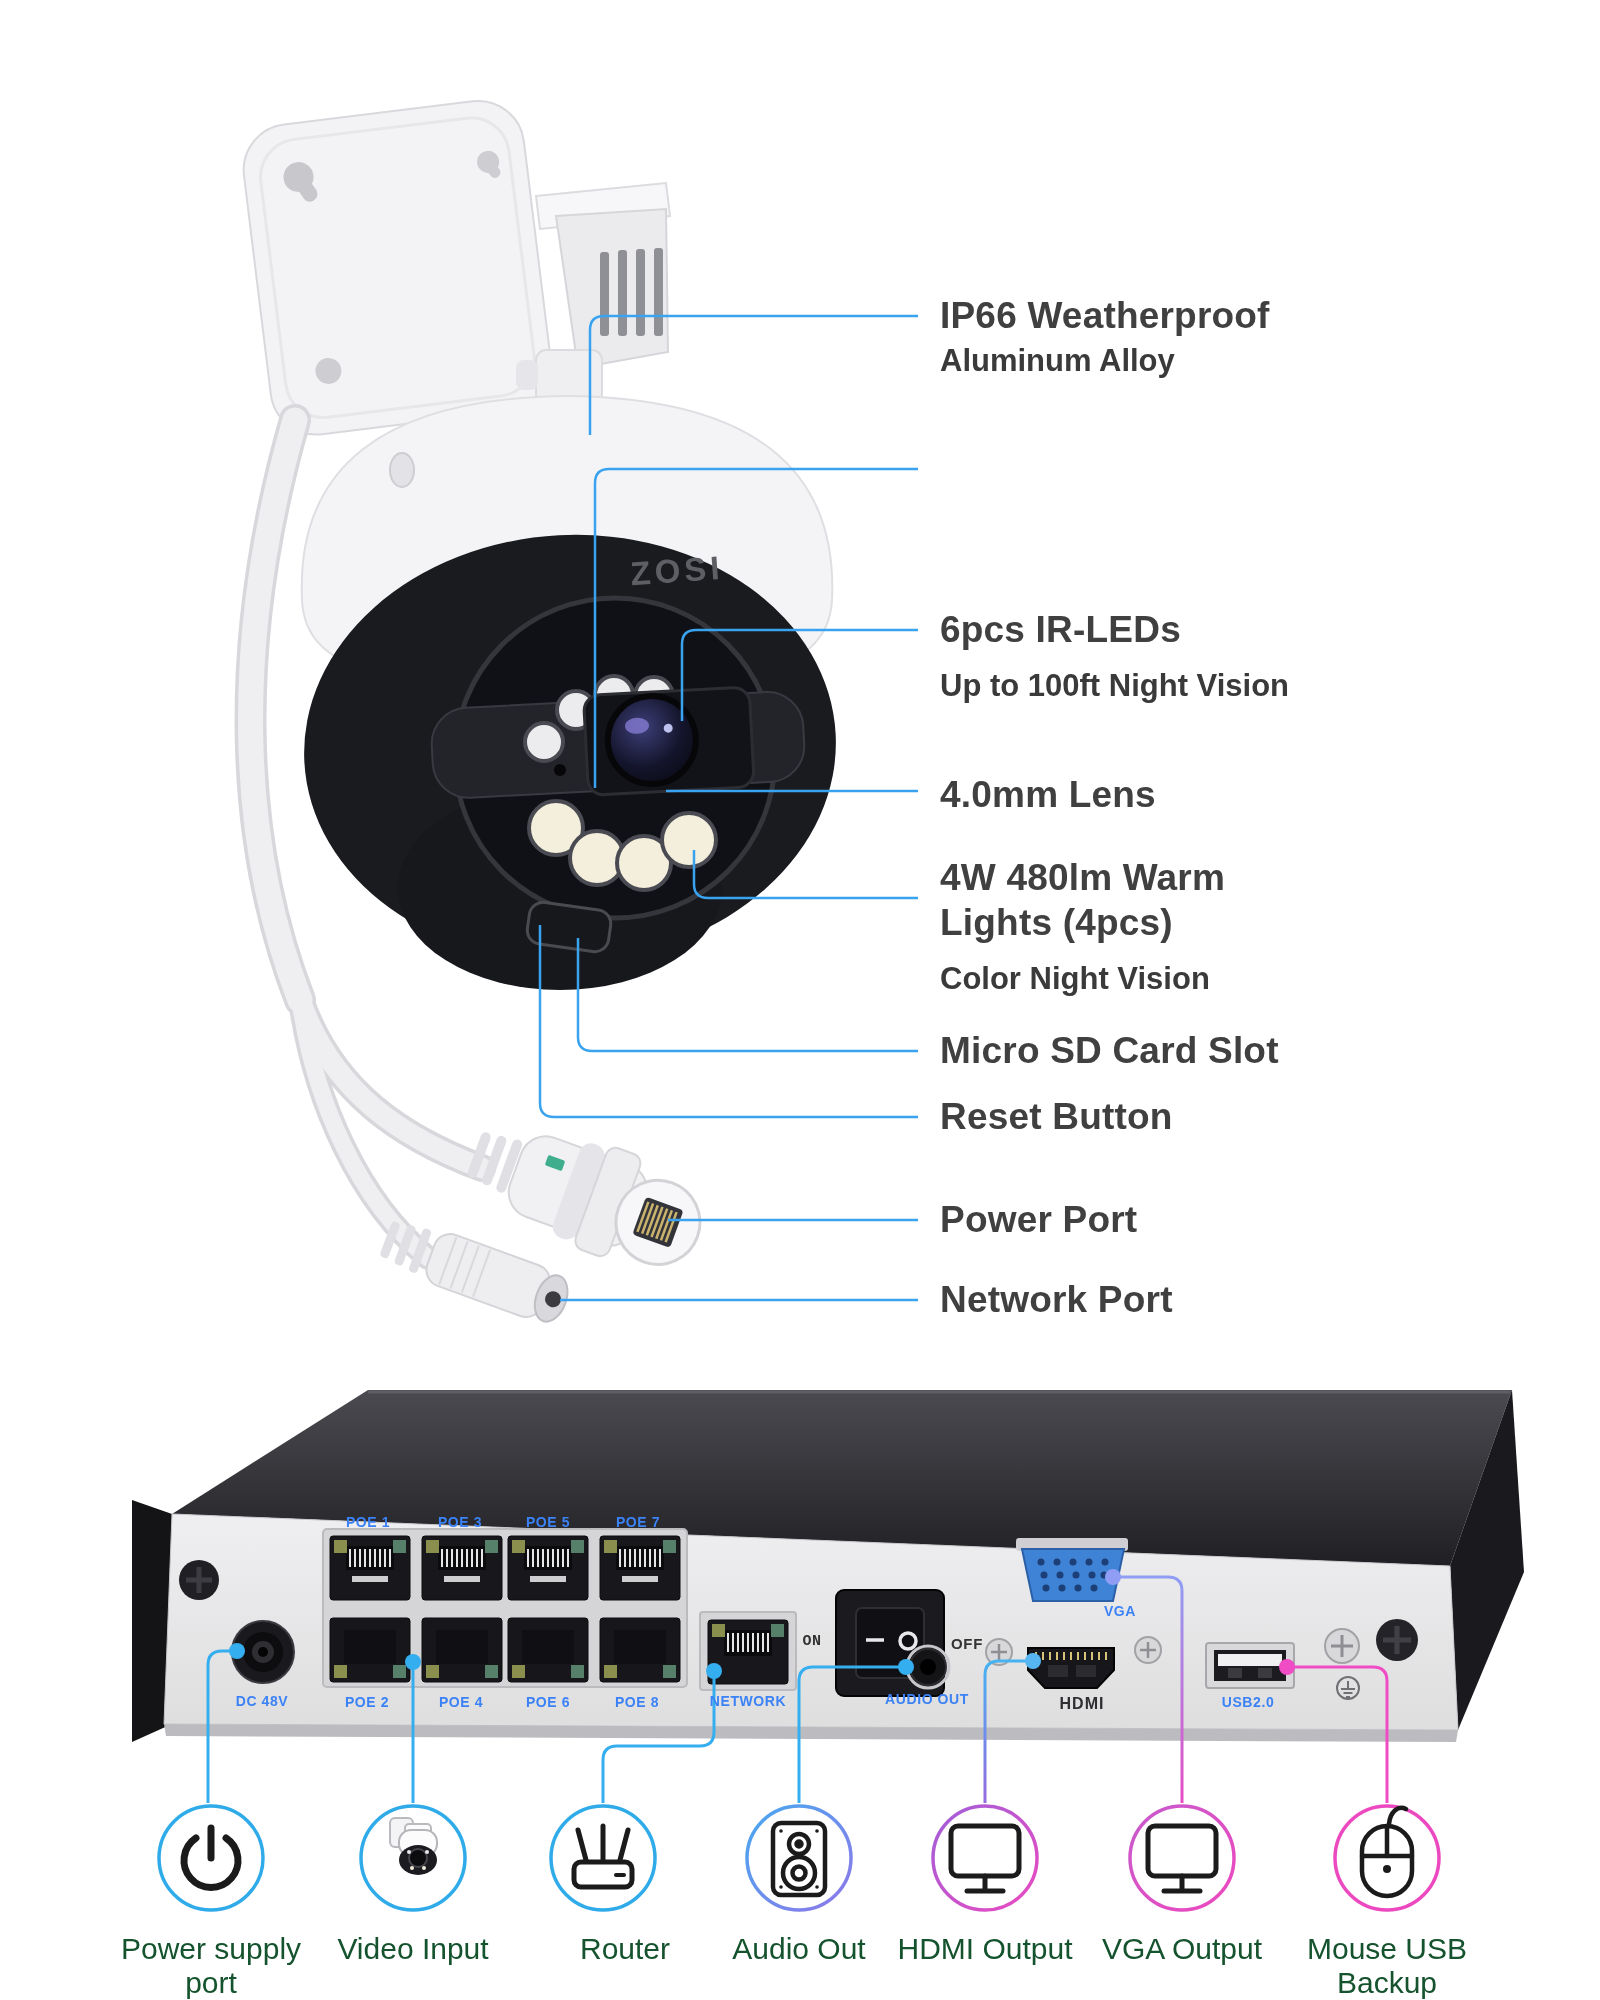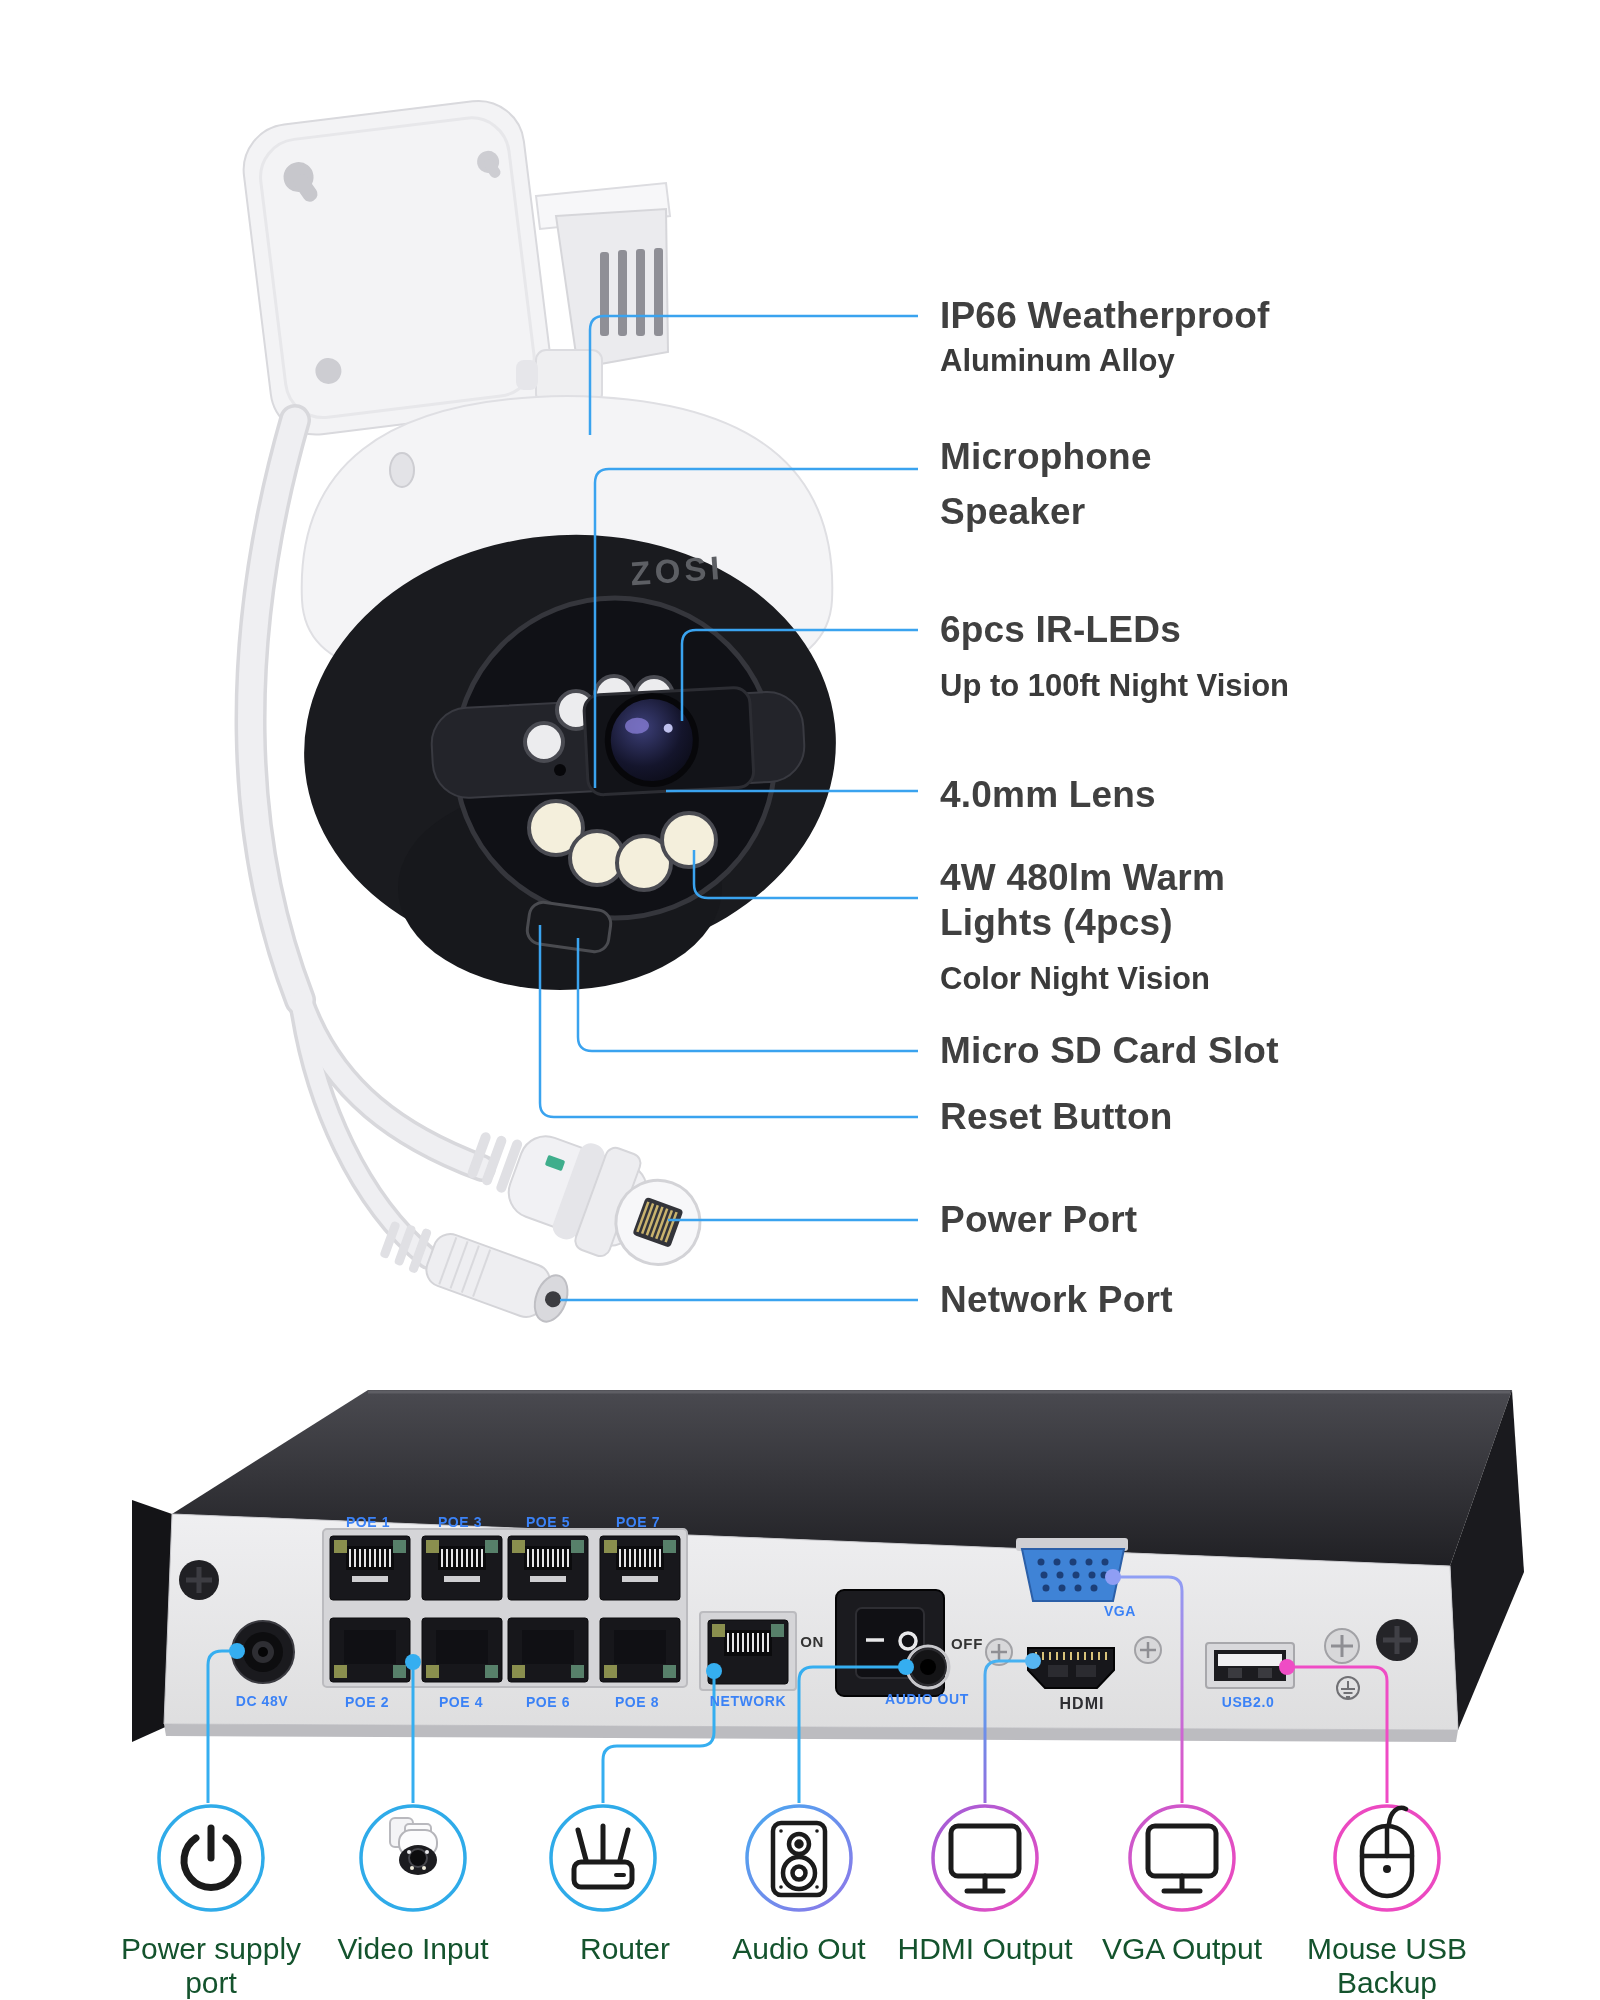--- a/index.html
+++ b/index.html
@@ -474,24 +474,20 @@
     <path d="M1389,1824 C1390,1812 1398,1805 1406,1809"></path>
   </g>
 </svg>
 
 <div class="lbl zosi-logo" style="left:677px;top:571px;">ZOSI</div>
 
 <div class="lbl" style="left:940px;top:294px;">
   <div class="co-title">IP66 Weatherproof</div>
   <div class="co-sub mt4">Aluminum Alloy</div>
 </div>
-<div class="lbl" style="left:940px;top:429px;">
-  <div class="co-title lh55">Microphone</div>
-  <div class="co-title lh55">Speaker</div>
-</div>
 <div class="lbl" style="left:940px;top:608px;">
   <div class="co-title">6pcs IR-LEDs</div>
   <div class="co-sub mt13">Up to 100ft Night Vision</div>
 </div>
 <div class="lbl" style="left:940px;top:773px;">
   <div class="co-title">4.0mm Lens</div>
 </div>
 <div class="lbl" style="left:940px;top:855px;">
   <div class="co-title lh45">4W 480lm Warm</div>
   <div class="co-title lh45">Lights (4pcs)</div>
@@ -517,21 +513,21 @@
 <div class="lbl port-label" style="left:367px;top:1702px;">POE 2</div>
 <div class="lbl port-label" style="left:461px;top:1702px;">POE 4</div>
 <div class="lbl port-label" style="left:548px;top:1702px;">POE 6</div>
 <div class="lbl port-label" style="left:637px;top:1702px;">POE 8</div>
 <div class="lbl port-label" style="left:262px;top:1701px;">DC 48V</div>
 <div class="lbl port-label" style="left:748px;top:1701px;">NETWORK</div>
 <div class="lbl port-label" style="left:927px;top:1699px;">AUDIO OUT</div>
 <div class="lbl port-label big" style="left:1072px;top:1704px;padding-left:20px;">HDMI</div>
 <div class="lbl port-label" style="left:1072px;top:1611px;margin-left:48px;">VGA</div>
 <div class="lbl port-label" style="left:1248px;top:1702px;">USB2.0</div>
-<div class="lbl port-label sw" style="left:812px;top:1641px;">ON</div>
+<div class="lbl port-label sw" style="left:812px;top:1641px;font-family:Liberation Mono, monospace;">ON</div>
 <div class="lbl port-label sw" style="left:967px;top:1643px;">OFF</div>
 
 <div class="lbl legend-label" style="left:211px;top:1932px;">
   <div>Power supply</div>
   <div>port</div>
 </div>
 <div class="lbl legend-label" style="left:413px;top:1932px;">
   <div>Video Input</div>
 </div>
 <div class="lbl legend-label" style="left:603px;top:1932px;margin-left:22px;">

